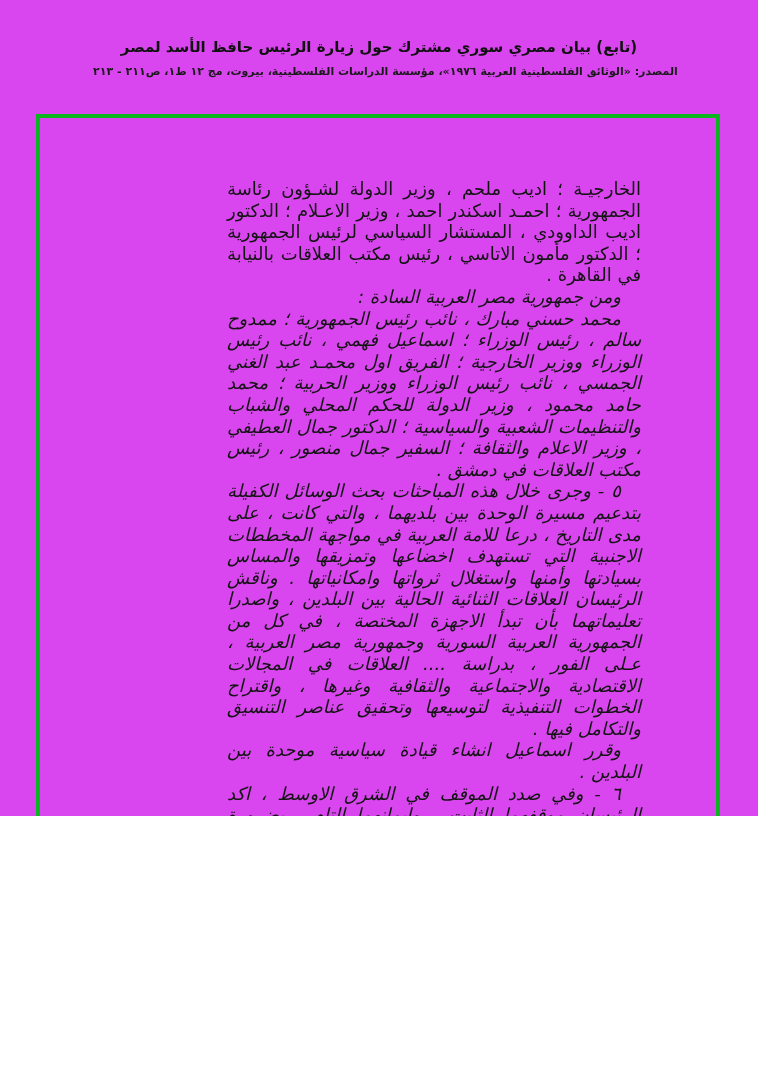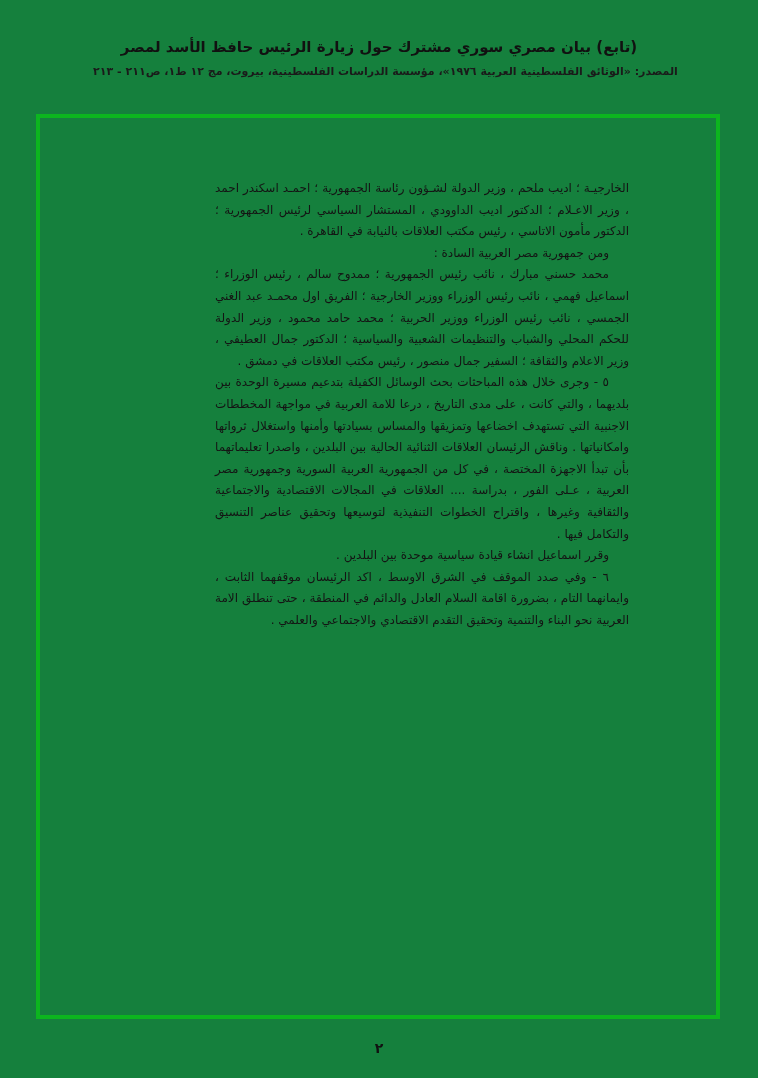--- a/index.html
+++ b/index.html
@@ -3,22 +3,22 @@
 <meta charset="utf-8">
 <style>
   html, body {
     margin: 0;
     padding: 0;
     background: #ffffff;
   }
   .page {
     position: relative;
     width: 758px;
-    height: 1078px;
-    background: #15803d;
+    height: 816px;
+    background: #d946ef;
     font-family: "DejaVu Sans", sans-serif;
     overflow: hidden;
   }
   .header {
     position: absolute;
     top: 38px;
     left: 0;
     width: 100%;
     direction: rtl;
     text-align: center;
@@ -41,33 +41,34 @@
     left: 36px;
     top: 114px;
     width: 684px;
     height: 905px;
     border: 4px solid var(--frame-green, #0cb51f);
     box-sizing: border-box;
   }
   .content {
     position: absolute;
     top: 178px;
-    left: 215px;
+    left: 227px;
     width: 414px;
     direction: rtl;
     text-align: justify;
     color: #141414;
-    font-size: 12px;
+    font-size: 18px;
     line-height: 21.6px;
   }
   .para {
     margin: 0;
   }
   .para.indent {
     text-indent: 20px;
+    font-style: italic;
   }
   .page-number {
     position: absolute;
     left: 0;
     width: 100%;
     top: 1040px;
     text-align: center;
     font-size: 14px;
     font-weight: bold;
     color: #111111;

